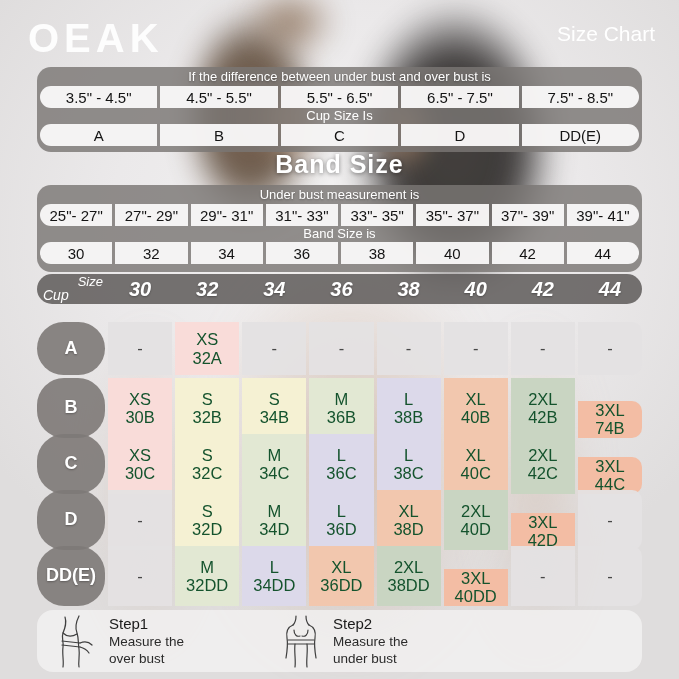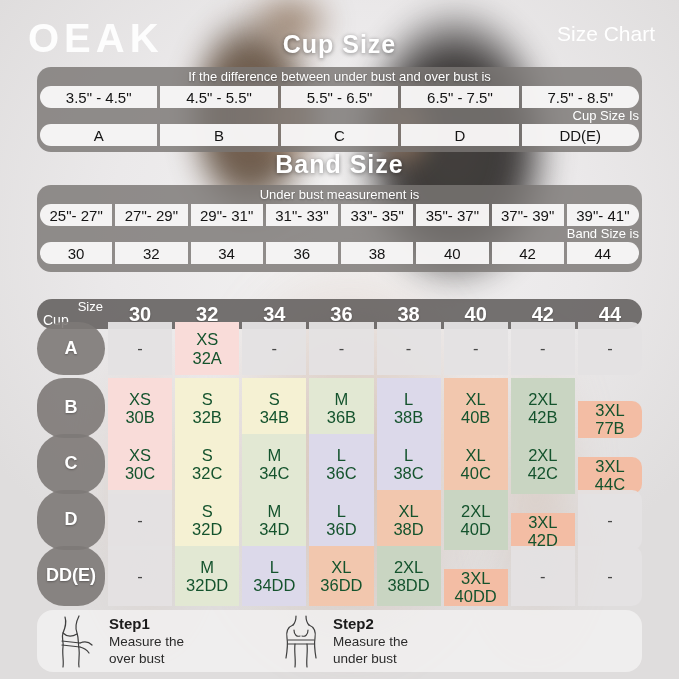--- a/index.html
+++ b/index.html
@@ -20,30 +20,30 @@
   .brand{left:28px;top:16px;font-size:40px;color:#fdfdfd;letter-spacing:5px;font-weight:bold;}
   .page-title{right:24px;top:22px;font-size:21px;color:#fff;margin-left:40px;}
   .sec-title{left:0;width:679px;text-align:center;color:#fff;font-weight:bold;font-size:25px;
     text-shadow:0 1px 4px rgba(0,0,0,.45);letter-spacing:1px;}
   .t-cup{top:30px;} .t-band{top:150px;}
 
   .table-wrap{left:37px;width:605px;background:rgba(122,118,116,.82);border-radius:14px;
     padding:2px 3px 20px;box-sizing:border-box;}
   .w-cup{top:67px;height:85px;} .w-band{top:185px;height:87px;}
   .tw-sub{color:#fff;font-size:13px;text-align:center;height:16px;line-height:16px;text-shadow:0 1px 2px rgba(0,0,0,.3);}
-  .tw-label{color:#fff;font-size:13px;text-align:right;height:15px;line-height:16px;}
+  .tw-label{color:#fff;font-size:13px;text-align:center;height:15px;line-height:16px;}
   .pill-row{display:grid;gap:3px;height:22px;margin-top:1px;}
   .cols5{grid-template-columns:repeat(5,1fr);} .cols8{grid-template-columns:repeat(8,1fr);}
   .pill{background:rgba(250,249,249,.95);display:flex;align-items:center;justify-content:center;
     font-size:15px;color:#141414;}
   .pill-row .pill:first-child{border-radius:11px 0 0 11px;}
   .pill-row .pill:last-child{border-radius:0 11px 11px 0;}
 
-  .matrix-head{left:37px;top:299px;width:605px;height:30px;background:rgba(90,87,86,.83);
-    border-radius:15px;display:grid;grid-template-columns:68px repeat(8,1fr);gap:3px;align-items:center;}
+  .matrix-head{left:37px;top:274px;width:605px;height:30px;background:rgba(90,87,86,.83);
+    border-radius:15px;display:grid;grid-template-columns:68px repeat(8,1fr);gap:3px;align-items:center;font-style:italic;}
   .mh-corner{position:relative;height:30px;}
   .mh-size{position:absolute;top:0;right:2px;font-size:13px;color:#fff;}
   .mh-cup{position:absolute;bottom:1px;left:6px;font-size:14px;color:#fff;text-align:right;}
   .mh-num{color:#fff;font-weight:bold;font-size:20px;text-align:center;text-shadow:0 1px 2px rgba(0,0,0,.3);}
 
   .matrix{left:37px;top:322px;width:605px;}
   .mrow{display:grid;grid-template-columns:68px repeat(8,1fr);gap:3px;height:53px;margin-bottom:3px;}
   .mlabel{background:rgba(125,121,119,.9);border-radius:27px;color:#fff;font-weight:bold;font-size:18px;
     display:flex;align-items:center;justify-content:center;text-shadow:0 1px 2px rgba(0,0,0,.3);}
   .mcell{display:flex;flex-direction:column;align-items:center;justify-content:center;
@@ -57,21 +57,21 @@
   .mcell[data-size="L"]{background:#dcd9ea;}
   .mcell[data-size="XL"]{background:#f2c7ae;}
   .mcell[data-size="2XL"]{background:#c9d5c2;}
   .mcell[data-size="3XL"]{background:#f3bda4;margin-top:23px;}
 
   .footer{left:37px;top:610px;width:605px;height:62px;background:rgba(243,242,242,.78);
     border-radius:16px;display:flex;align-items:center;box-sizing:border-box;padding:0 16px;}
   .step{display:flex;align-items:center;}
   .step svg{margin-right:12px;flex:0 0 auto;}
   .s1{flex:0 0 228px;} .s2{flex:0 0 178px;} .tips{flex:1;}
-  .step-title{font-weight:bold;font-size:15px;color:#1b1b1b;margin-bottom:2px;}
+  .step-title{font-weight:normal;font-size:15px;color:#1b1b1b;margin-bottom:2px;}
   .step-desc{font-size:13.5px;color:#2b2b2b;line-height:1.22;}
   .tips-title{font-weight:bold;font-size:15px;color:#1b1b1b;margin-bottom:2px;}
   .tips-line{font-size:13.5px;color:#2b2b2b;line-height:1.3;}
 </style>
 </head>
 <body>
 
 <div class="stage">
 
   <div class="blob b-hair-l"></div>
@@ -79,21 +79,20 @@
   <div class="blob b-hair-r"></div>
   <div class="blob b-face-l"></div>
   <div class="blob b-face-r"></div>
   <div class="blob b-body"></div>
   <div class="blob b-arm-l"></div>
   <div class="blob b-arm-r"></div>
 
   <div class="layer brand">OEAK</div>
   <div class="layer page-title">Size Chart</div>
 
-  <div class="layer sec-title t-cup">Cup Size</div>
   <div class="layer table-wrap w-cup">
     <div class="tw-sub">If the  difference between under bust and over bust is</div>
     <div class="pill-row cols5">
       <div class="pill">3.5" - 4.5"</div>
       <div class="pill">4.5" - 5.5"</div>
       <div class="pill">5.5" - 6.5"</div>
       <div class="pill">6.5" - 7.5"</div>
       <div class="pill">7.5" - 8.5"</div>
     </div>
     <div class="tw-label">Cup Size Is</div>
@@ -201,21 +200,21 @@
       <div class="mcell" data-size="XL">
           <span>XL</span>
           <span>40B</span>
         </div>
       <div class="mcell" data-size="2XL">
           <span>2XL</span>
           <span>42B</span>
         </div>
       <div class="mcell" data-size="3XL">
           <span>3XL</span>
-          <span>77B</span>
+          <span>74B</span>
         </div>
     </div>
     <div class="mrow">
       <div class="mlabel">C</div>
       <div class="mcell" data-size="XS">
           <span>XS</span>
           <span>30C</span>
         </div>
       <div class="mcell" data-size="S">
           <span>S</span>

